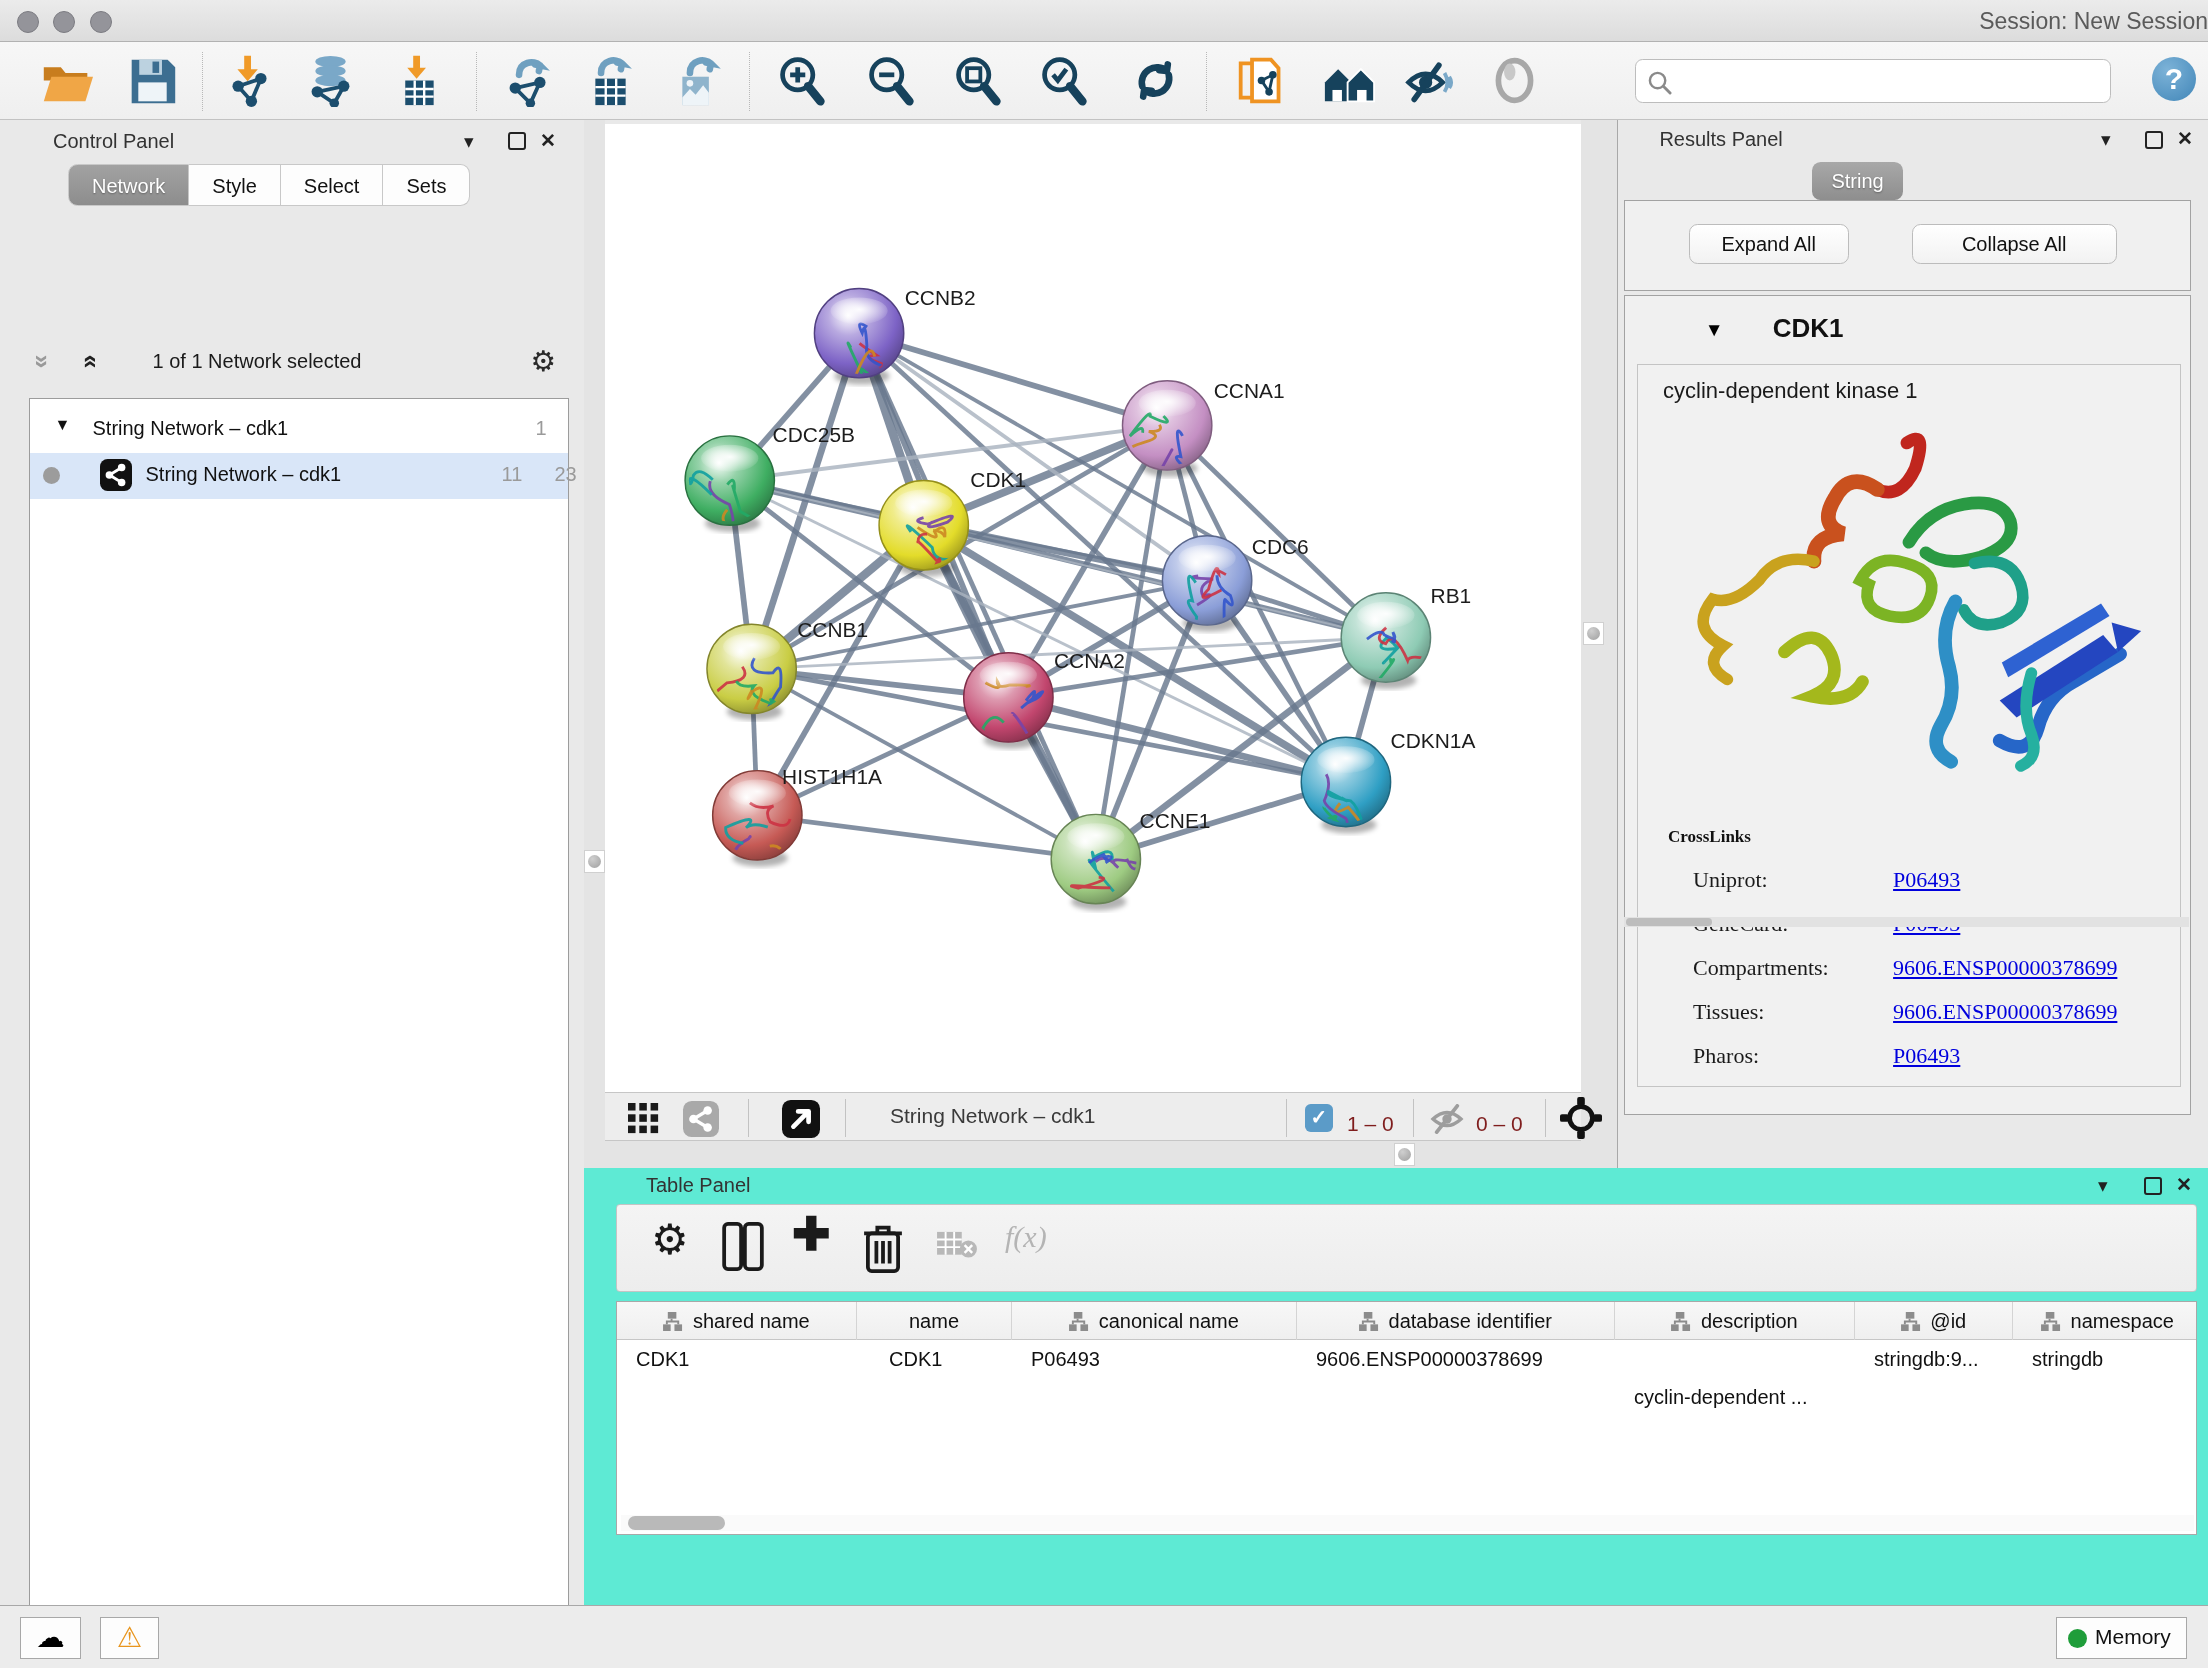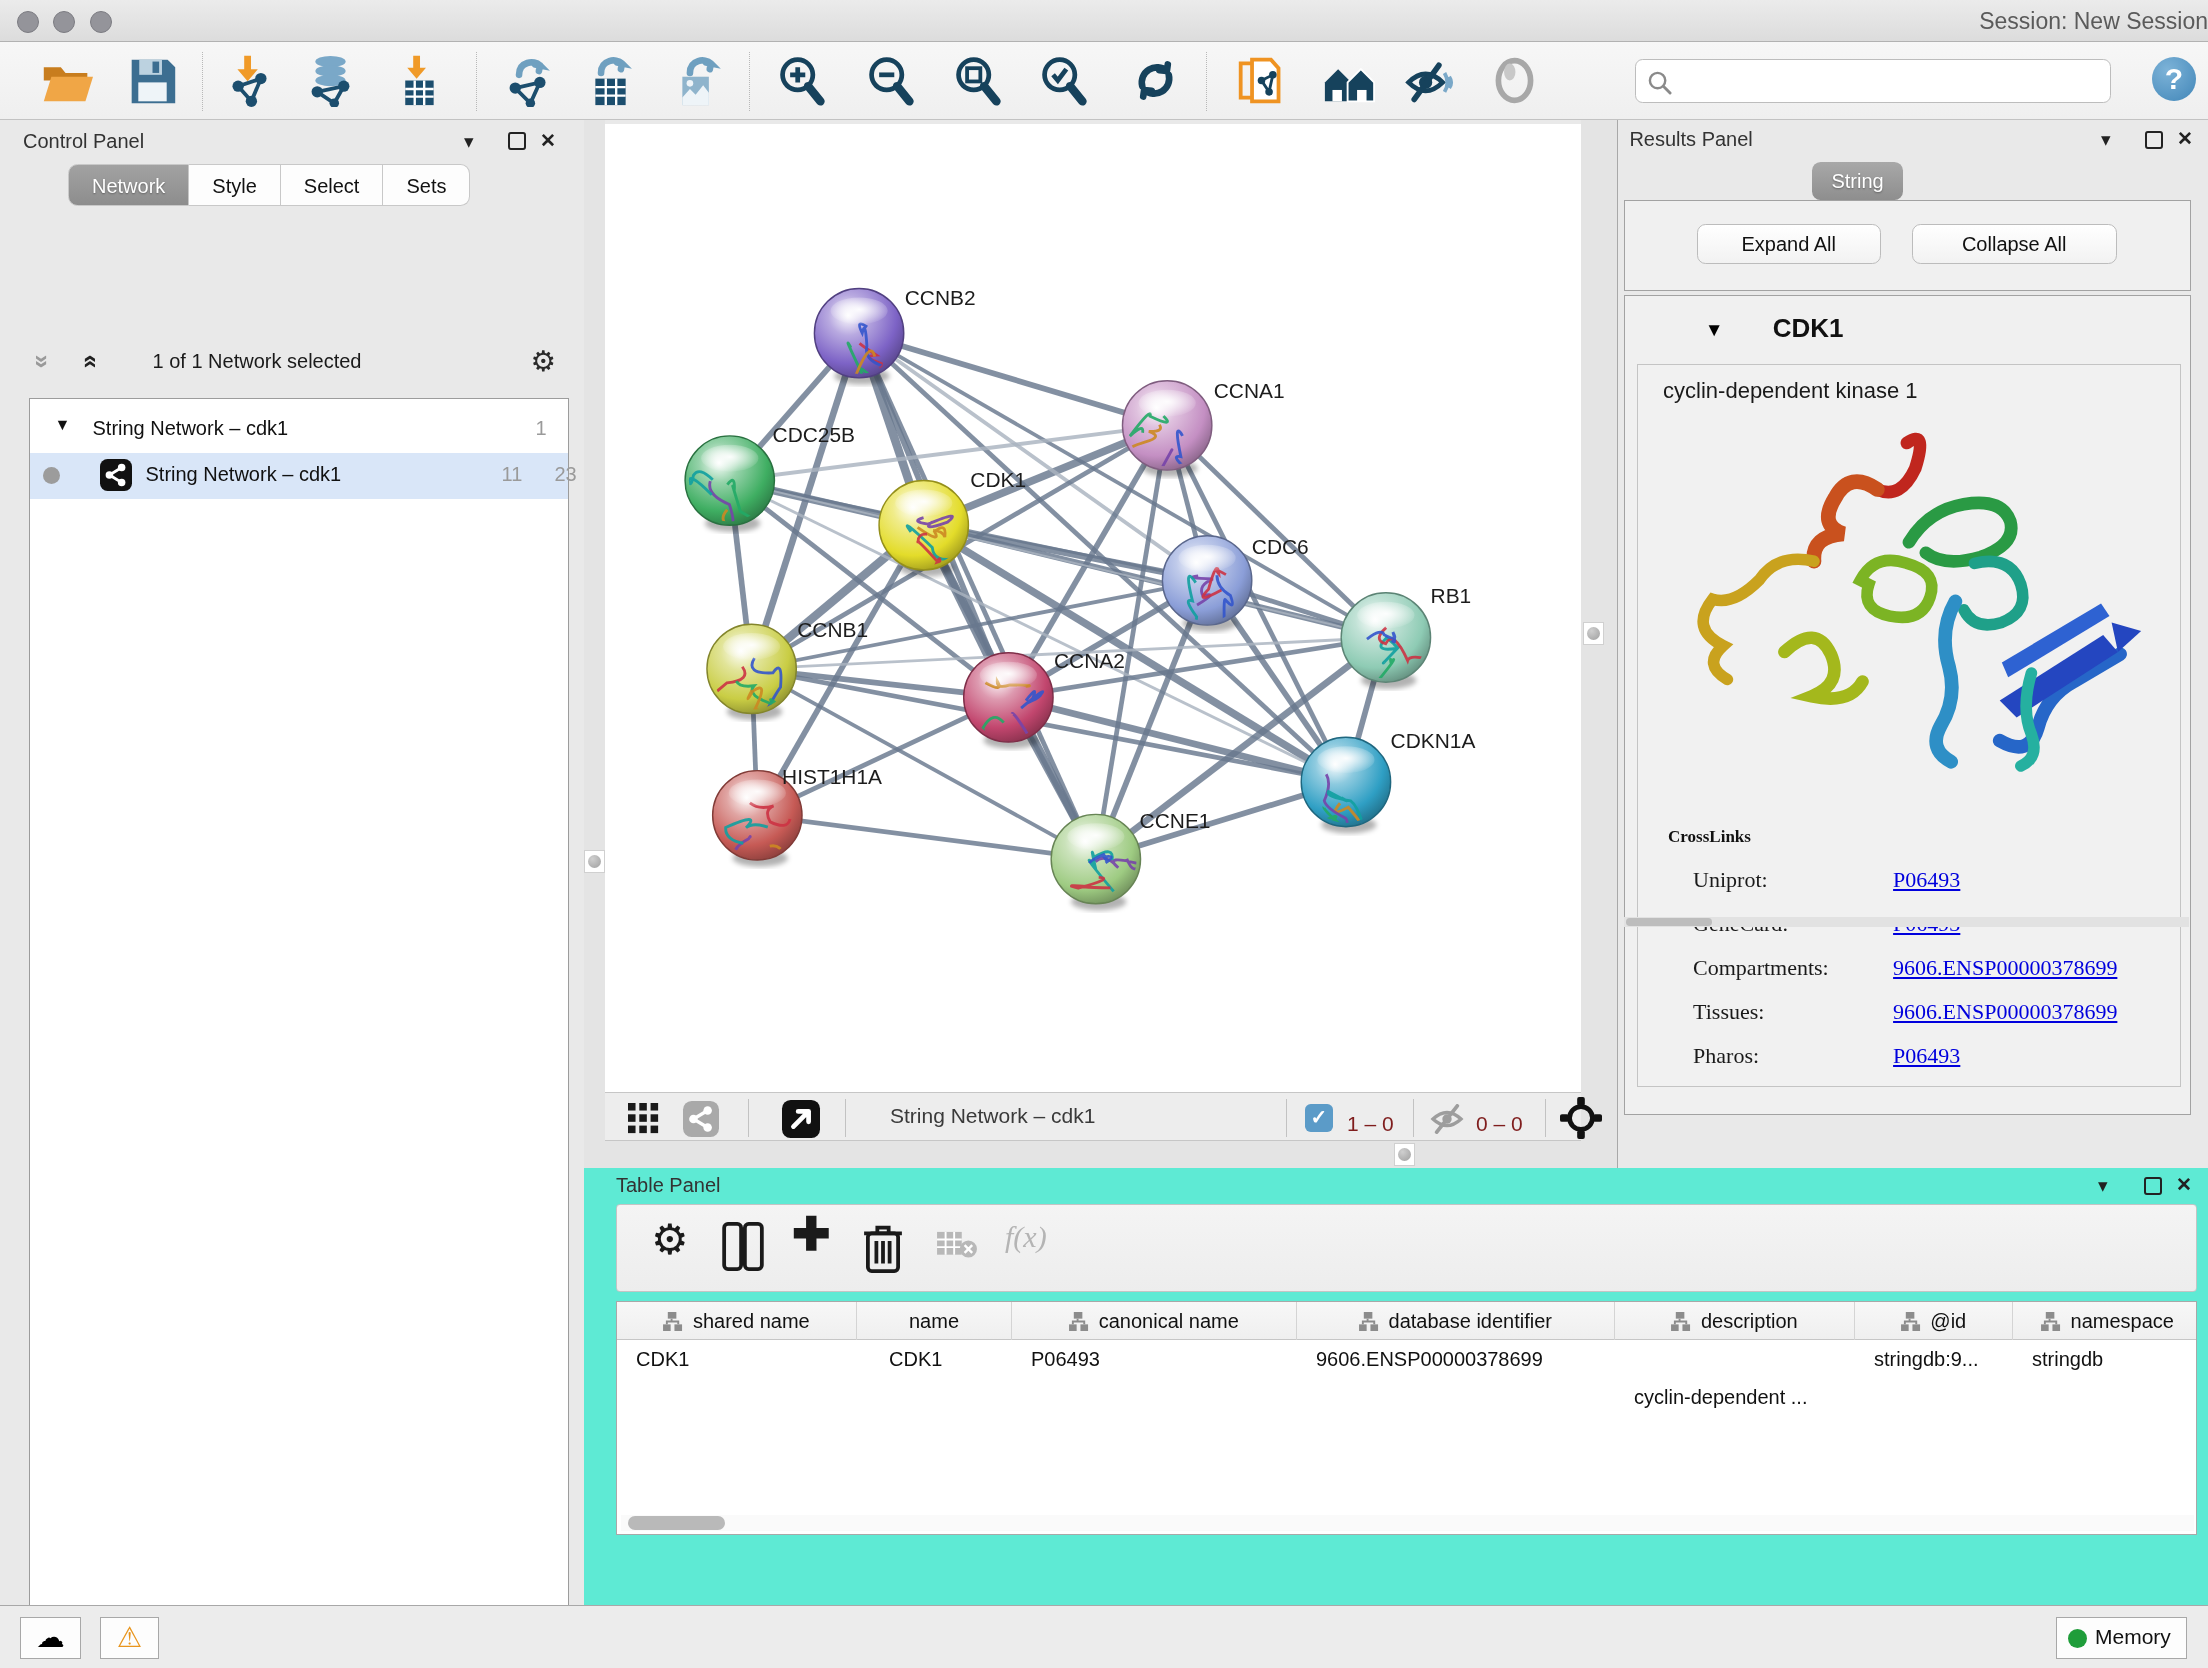--- a/index.html
+++ b/index.html
@@ -23,21 +23,21 @@
   .tbsep { position:absolute; top:9.5px; height:59px; width:0;
     border-left:1.9px dotted #b8b8b8; }
   #search-box { position:absolute; left:1635px; top:17px; width:476px; height:44px;
     background:#fff; border:1px solid #bdbdbd; border-radius:7.6px; }
   #search-box svg { position:absolute; left:11.4px; top:9.5px; }
   #help-btn { position:absolute; left:2152px; top:15px; width:44px; height:44px;
     border-radius:50%; background:radial-gradient(circle at 35% 30%, #7db3d8, #4186b8);
     color:#fff; font-size:30px; font-weight:bold; text-align:center; line-height:44px; }
 
   
-  .phead-title { font-size:20px; color:#333; }
+  .phead-title { font-size:20px; color:#333;margin-left:30px; }
   .phead-ico { position:absolute; font-size:19px; color:#222; }
   .sq-ico { position:absolute; width:18px; height:18px; border:2.4px solid #222; border-radius:2.9px; }
 
   
   #control-panel { left:0; top:120px; width:584px; height:1486px; background:#e9e9e9; }
   .tabbar { position:absolute; display:flex; }
   .tabseg { height:42px; line-height:42px; padding:0 23px; font-size:20px; text-align:left;
     background:#fdfdfd; border:1px solid #c8c8c8; border-left:none; color:#111; }
   .tabseg:first-child { border-left:1px solid #c8c8c8; border-radius:9.5px 0 0 9.5px; }
   .tabseg:last-child { border-radius:0 9.5px 9.5px 0; }
@@ -658,21 +658,21 @@
   </div>
 
   <div id="results-panel" class="abs">
     <span class="phead-title abs" style="left:11.4px; top:7.6px">Results Panel</span>
     <span class="phead-ico" style="left:483px; top:7.6px">▾</span>
     <span class="sq-ico" style="left:527px; top:10.5px"></span>
     <span class="phead-ico" style="left:559px; top:6.7px; font-weight:bold">✕</span>
     <div id="string-tab">String</div>
 
     <div class="rp-box" style="top:80px; width:567px; height:91px">
-      <span class="rp-btn" style="left:72px; top:23px; width:184px">Expand All</span>
+      <span class="rp-btn" style="left:64px; top:23px; width:160px">Expand All</span>
       <span class="rp-btn" style="left:287px; top:23px; width:205px">Collapse All</span>
     </div>
 
     <div class="rp-box" style="top:175px; width:567px; height:820px">
       <span style="position:absolute; left:80px; top:23px; font-size:19px">▼</span>
       <span style="position:absolute; left:148px; top:17px; font-size:26px; font-weight:bold; color:#111">CDK1</span>
 
       <div id="gene-card">
         <span style="position:absolute; left:25px; top:13.3px; font-size:22px; color:#1a1a1a">cyclin-dependent kinase 1</span>
 

